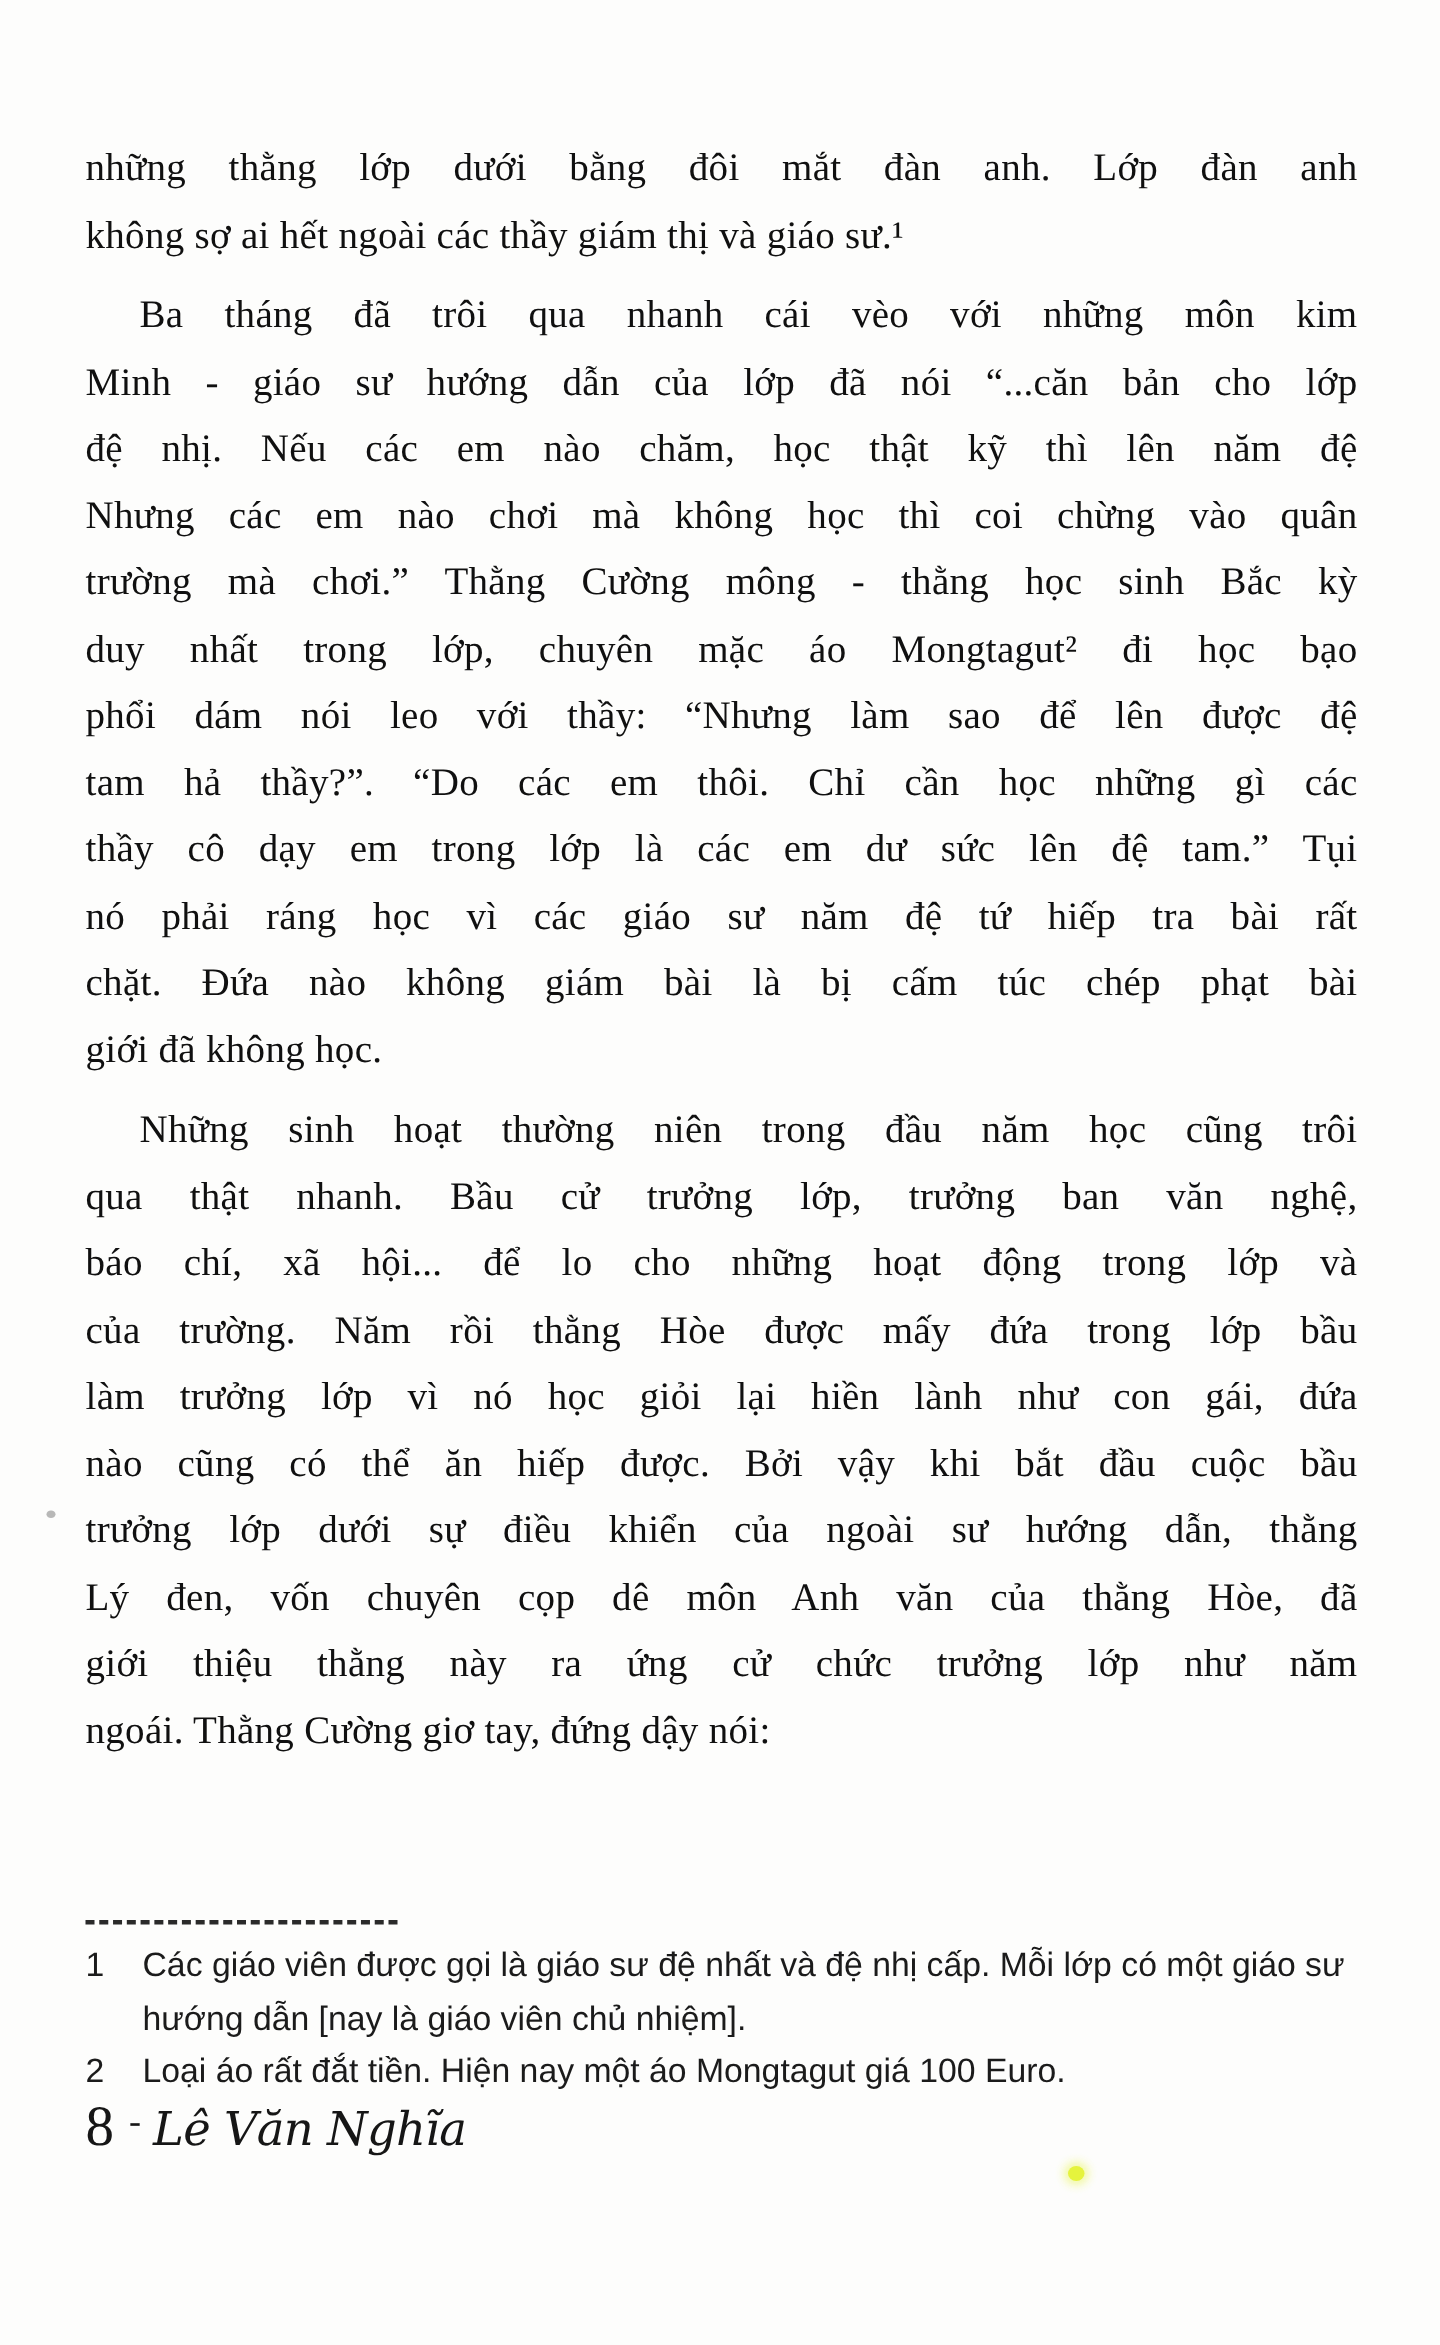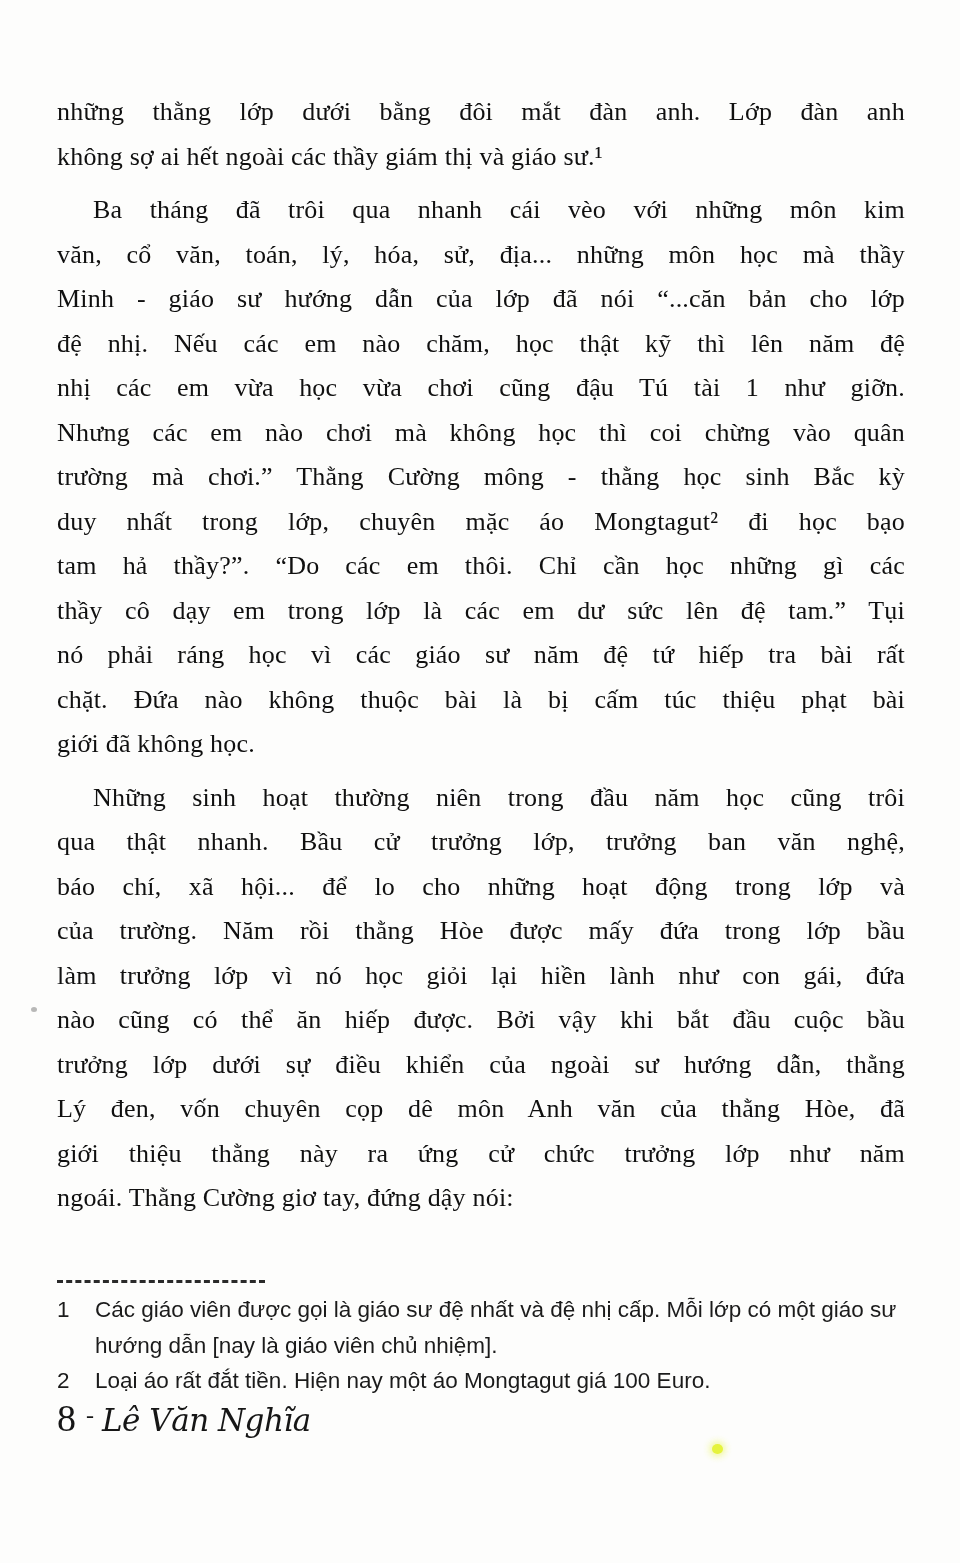--- a/index.html
+++ b/index.html
@@ -114,31 +114,30 @@
 
 <div class="page">
 
   <div class="body-text">
       <div class="para">
         <div class="line">những thằng lớp dưới bằng đôi mắt đàn anh. Lớp đàn anh</div>
         <div class="line last">không sợ ai hết ngoài các thầy giám thị và giáo sư.¹</div>
       </div>
       <div class="para">
         <div class="line first">Ba tháng đã trôi qua nhanh cái vèo với những môn kim</div>
-        <div class="line">văn, cổ văn, toán, lý, hóa, sử, địa... những môn học mà thầy</div>
         <div class="line">Minh - giáo sư hướng dẫn của lớp đã nói “...căn bản cho lớp</div>
         <div class="line">đệ nhị. Nếu các em nào chăm, học thật kỹ thì lên năm đệ</div>
-        <div class="line">nhị các em vừa học vừa chơi cũng đậu Tú tài 1 như giỡn.</div>
         <div class="line">Nhưng các em nào chơi mà không học thì coi chừng vào quân</div>
         <div class="line">trường mà chơi.” Thằng Cường mông - thằng học sinh Bắc kỳ</div>
         <div class="line">duy nhất trong lớp, chuyên mặc áo Mongtagut² đi học bạo</div>
+        <div class="line">phổi dám nói leo với thầy: “Nhưng làm sao để lên được đệ</div>
         <div class="line">tam hả thầy?”. “Do các em thôi. Chỉ cần học những gì các</div>
         <div class="line">thầy cô dạy em trong lớp là các em dư sức lên đệ tam.” Tụi</div>
         <div class="line">nó phải ráng học vì các giáo sư năm đệ tứ hiếp tra bài rất</div>
-        <div class="line">chặt. Đứa nào không thuộc bài là bị cấm túc thiệu phạt bài</div>
+        <div class="line">chặt. Đứa nào không giám bài là bị cấm túc chép phạt bài</div>
         <div class="line last">giới đã không học.</div>
       </div>
       <div class="para">
         <div class="line first">Những sinh hoạt thường niên trong đầu năm học cũng trôi</div>
         <div class="line">qua thật nhanh. Bầu cử trưởng lớp, trưởng ban văn nghệ,</div>
         <div class="line">báo chí, xã hội... để lo cho những hoạt động trong lớp và</div>
         <div class="line">của trường. Năm rồi thằng Hòe được mấy đứa trong lớp bầu</div>
         <div class="line">làm trưởng lớp vì nó học giỏi lại hiền lành như con gái, đứa</div>
         <div class="line">nào cũng có thể ăn hiếp được. Bởi vậy khi bắt đầu cuộc bầu</div>
         <div class="line">trưởng lớp dưới sự điều khiển của ngoài sư hướng dẫn, thằng</div>

